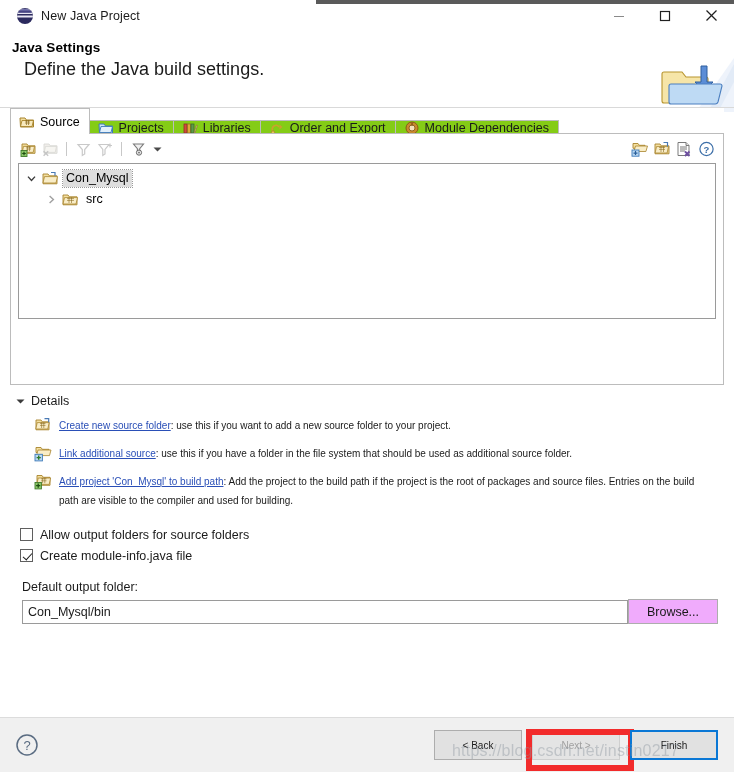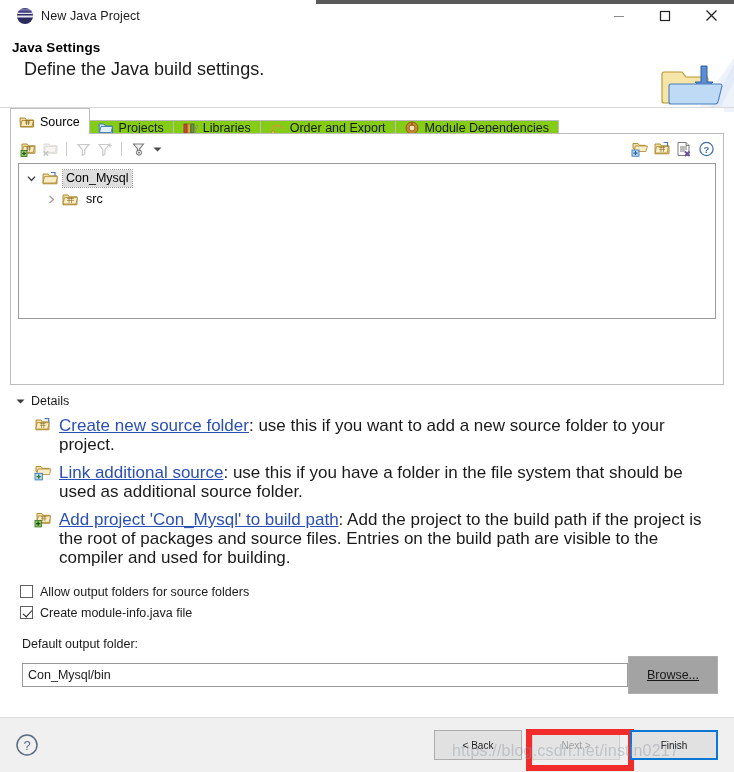--- a/index.html
+++ b/index.html
@@ -225,21 +225,21 @@
     gap: 6px;
     margin: 9px 0 0 16px;
     font-size: 12.5px;
   }
   .details-body { margin: 8px 0 0 0; }
   .detail-row {
     display: flex;
     align-items: flex-start;
     gap: 7px;
     margin: 0 22px 9px 34px;
-    font-size: 17px;
+    font-size: 10px;
     line-height: 19px;
   }
   .detail-ico { width: 18px; height: 17px; flex: none; margin-top: 1px; }
   .detail-ico svg { display: block; }
   .detail-text { color: #1a1a1a; }
   .lnk {
     color: #2a4fb7;
     text-decoration: underline;
   }
 
@@ -287,31 +287,30 @@
     background: #ffffff;
     box-sizing: border-box;
     display: flex;
     align-items: center;
     padding-left: 5px;
     font-size: 12.5px;
     color: #1a1a1a;
   }
   .btn {
     min-width: 90px;
-    height: 38px;
+    height: 25px;
     border: 1px solid #adadad;
-    background: #a3a3a3;
+    background: #f0abfc;
     font-size: 12.5px;
     color: #1a1a1a;
     display: flex;
     align-items: center;
     justify-content: center;
     box-sizing: border-box;
     font-family: "Liberation Sans", sans-serif;
-    text-decoration: underline;
   }
 
   
   .bottombar {
     position: absolute;
     left: 0; right: 0; bottom: 0;
     height: 55px;
     background: #f0f0f0;
     border-top: 1px solid #dcdcdc;
     display: flex;

